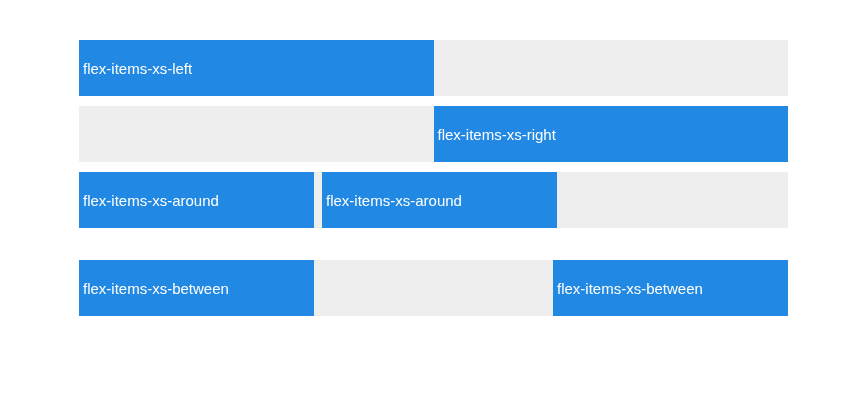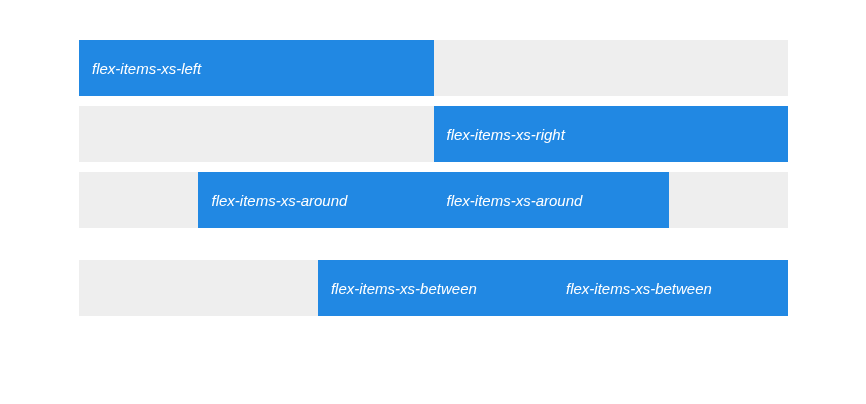--- a/index.html
+++ b/index.html
@@ -19,34 +19,33 @@
   }
   .flex-row {
     display: flex;
     height: 56px;
     background: var(--row-background, #eeeeee);
     margin-bottom: 10px;
   }
   .justify-start   { justify-content: flex-start; }
   .justify-center  { justify-content: center; }
   .justify-end     { justify-content: flex-end; text-align: right; }
-  .justify-around  { justify-content: center; }
-  .justify-between { justify-content: flex-end; margin-top: 32px; }
+  .justify-around  { justify-content: flex-start; gap: 8px; }
+  .justify-between { justify-content: space-between; margin-top: 32px; }
   .flex-item {
     background: var(--item-background, #2188e3);
     color: var(--item-text, #ffffff);
     display: flex;
     align-items: center;
     box-sizing: border-box;
-    padding-left: 13px;
+    padding-left: 4px;
     font-size: 15px;
     line-height: 1;
     white-space: nowrap;
     overflow: hidden;
-    font-style: italic;
   }
   .item-half  { width: 50%; }
   .item-third { width: 33.15%; }
 </style>
 </head>
 <body style="background: rgb(255, 255, 255);">
 
 <div class="demo-container">
 
   <div class="flex-row justify-start">

